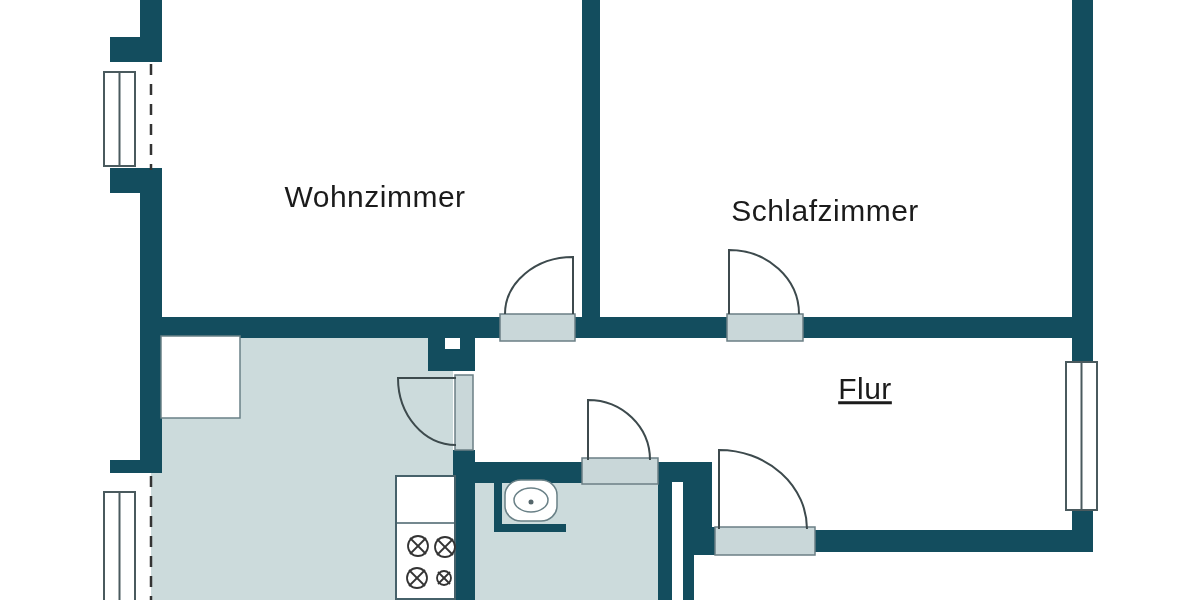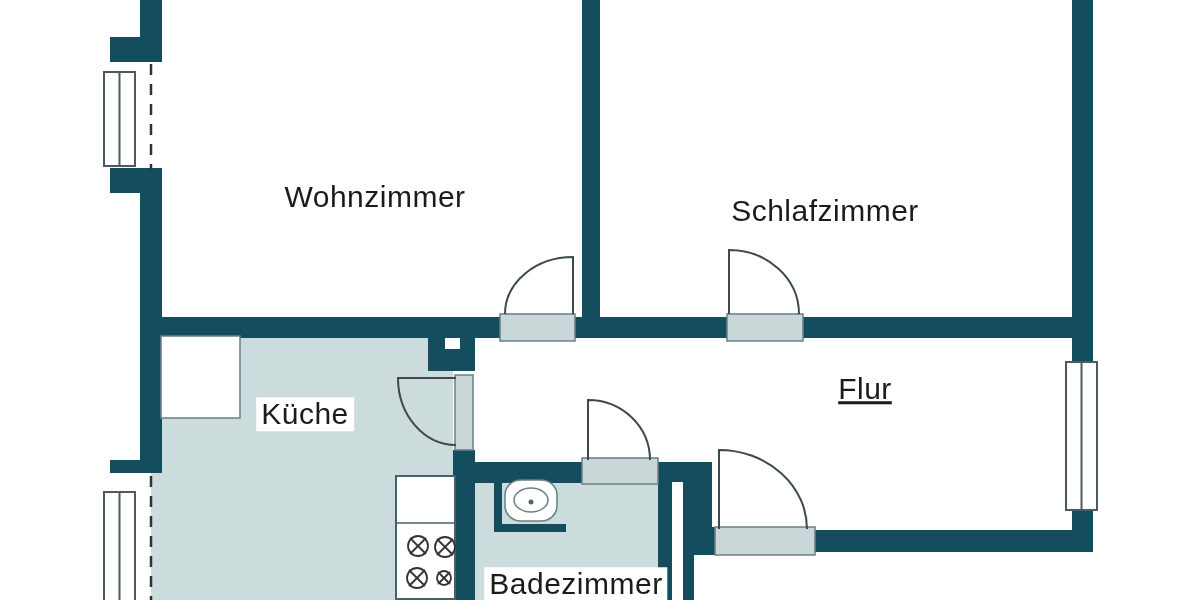--- a/index.html
+++ b/index.html
@@ -151,16 +151,14 @@
       <circle cx="531" cy="502" r="2.5" fill="#55666b"></circle>
     </g>
   </svg>
 
   <div class="room-label" style="left:825px; top:211px;">Schlafzimmer</div>
 
   <div class="room-label" style="left:375px; top:197px;">Wohnzimmer</div>
 
   <div class="room-label" style="left:865px; top:389px;text-decoration:underline;">Flur</div>
 
-  <div class="room-label" style="left:305px; top:414px;">Küche</div>
 
-  <div class="room-label" style="left:576px; top:584px;">Badezimmer</div>
 </div>
 
 </body></html>

